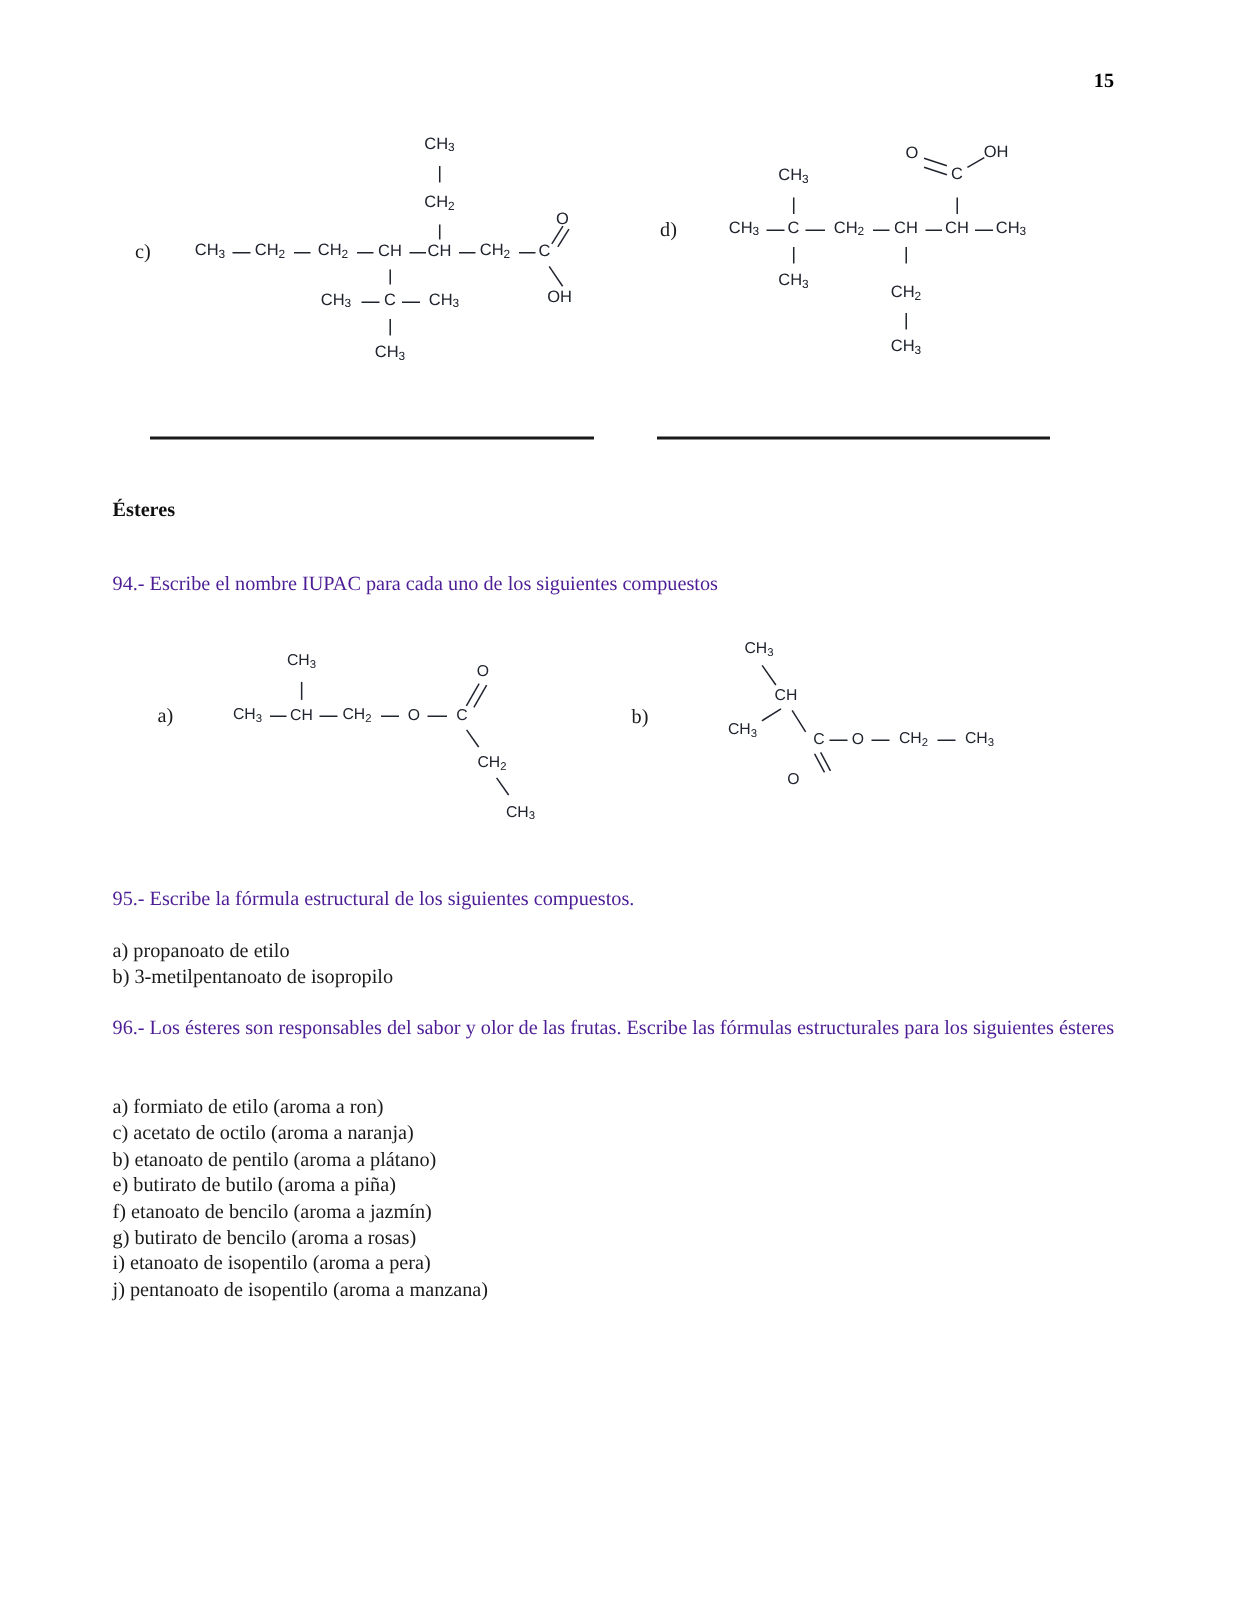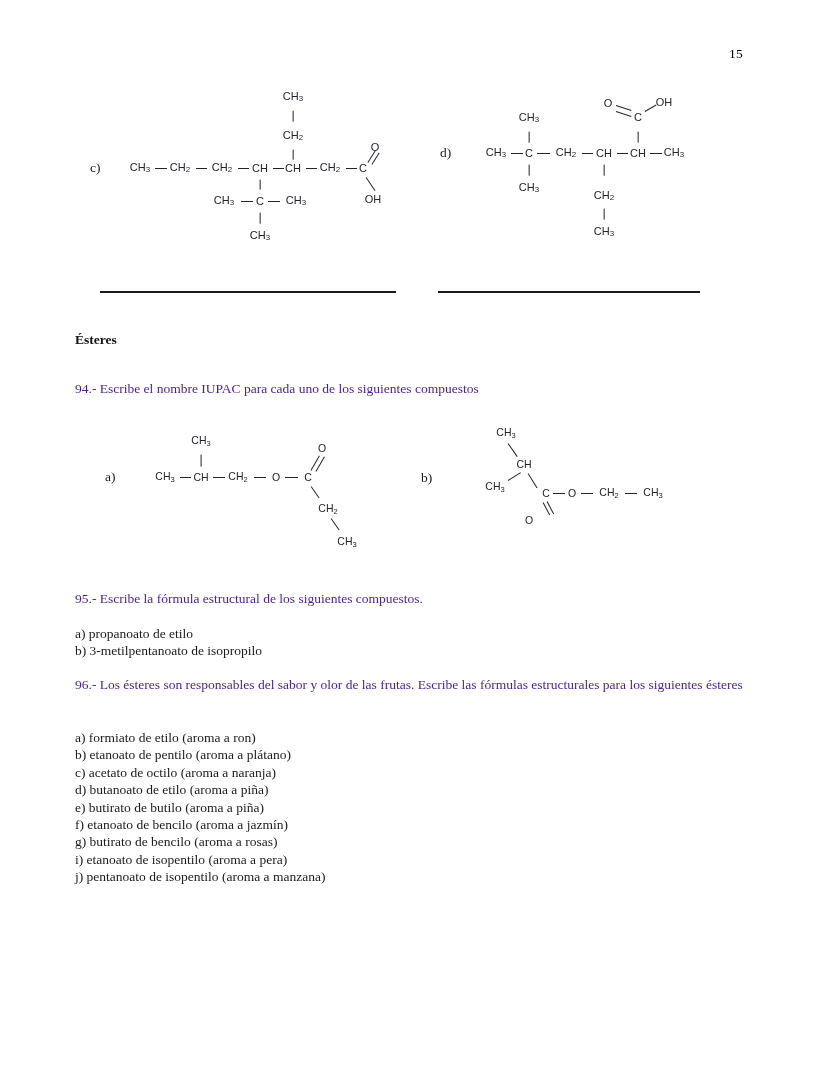--- a/index.html
+++ b/index.html
@@ -18,21 +18,21 @@
     background: #ffffff;
     overflow: hidden;
   }
 
   
   .page-number {
     position: absolute;
     top: 46px;
     right: 85px;
     font-family: "Liberation Serif", serif;
-    font-weight: normal;
+    font-weight: bold;
     font-size: 13.5px;
     letter-spacing: 0.2px;
     color: #000;
   }
 
   
   .struct {
     position: absolute;
     font-family: "Liberation Sans", "DejaVu Sans", sans-serif;
     color: #20242e;
@@ -241,23 +241,22 @@
 
   <div class="listblock" style="left:75px; top:625px;">
     <div>a) propanoato de etilo</div>
     <div>b) 3-metilpentanoato de isopropilo</div>
   </div>
 
   <div class="para justify" style="left:75px; top:676px; width:676px;">96.- Los ésteres son responsables del sabor y olor de las frutas. Escribe las fórmulas estructurales para los siguientes ésteres</div>
 
   <div class="listblock" style="left:75px; top:729px;">
     <div>a) formiato de etilo (aroma a ron)</div>
+    <div>c) acetato de octilo (aroma a naranja)</div>
     <div>b) etanoato de pentilo (aroma a plátano)</div>
-    <div>c) acetato de octilo (aroma a naranja)</div>
-    <div>d) butanoato de etilo (aroma a piña)</div>
     <div>e) butirato de butilo (aroma a piña)</div>
     <div>f) etanoato de bencilo (aroma a jazmín)</div>
     <div>g) butirato de bencilo (aroma a rosas)</div>
     <div>i) etanoato de isopentilo (aroma a pera)</div>
     <div>j) pentanoato de isopentilo (aroma a manzana)</div>
   </div>
 
 </div>
 
 </body></html>

